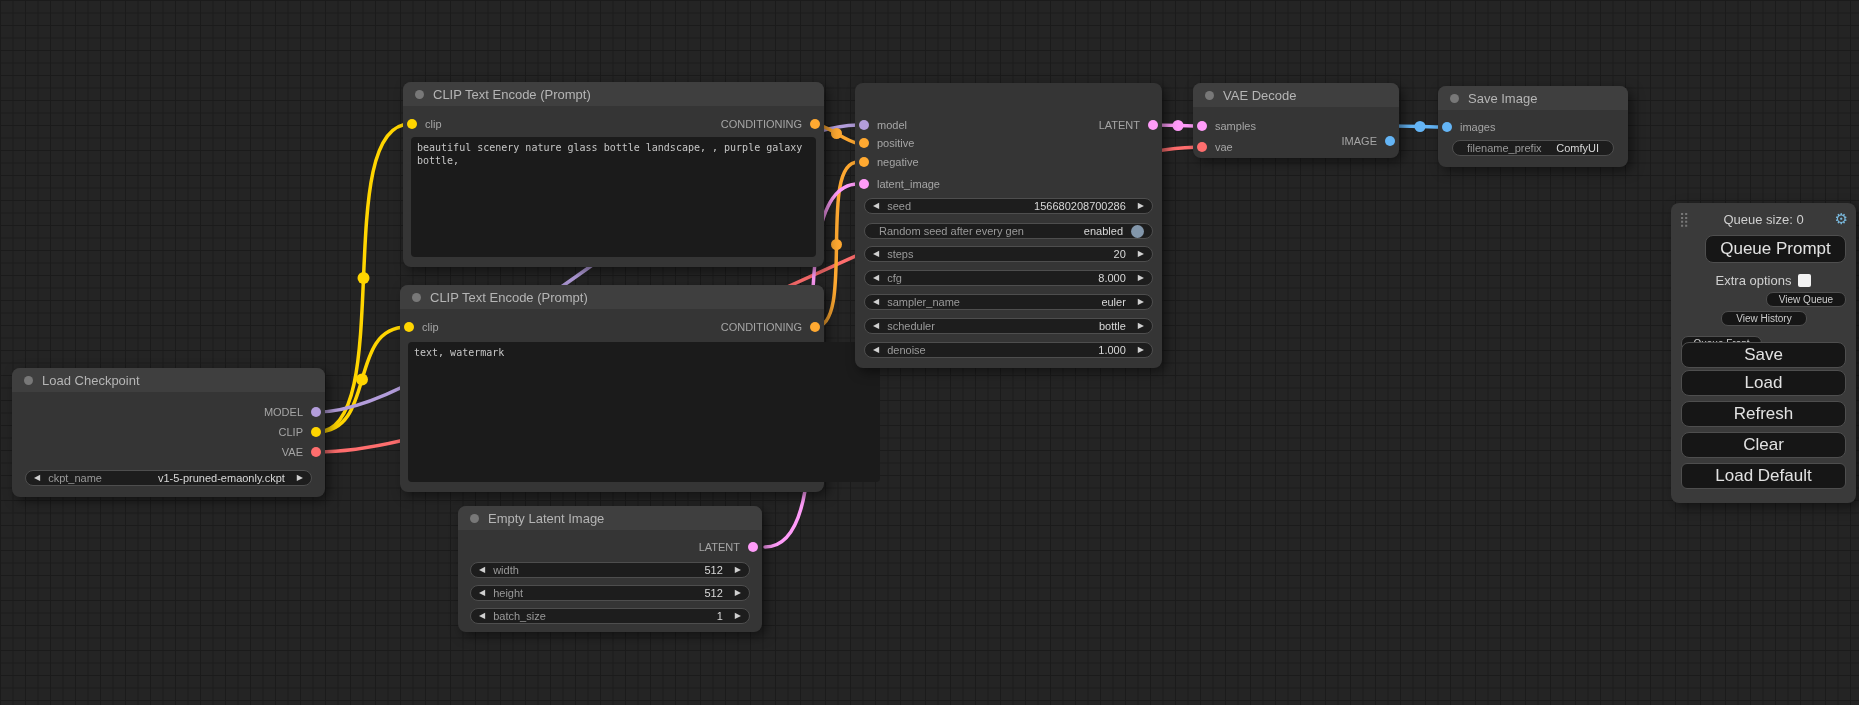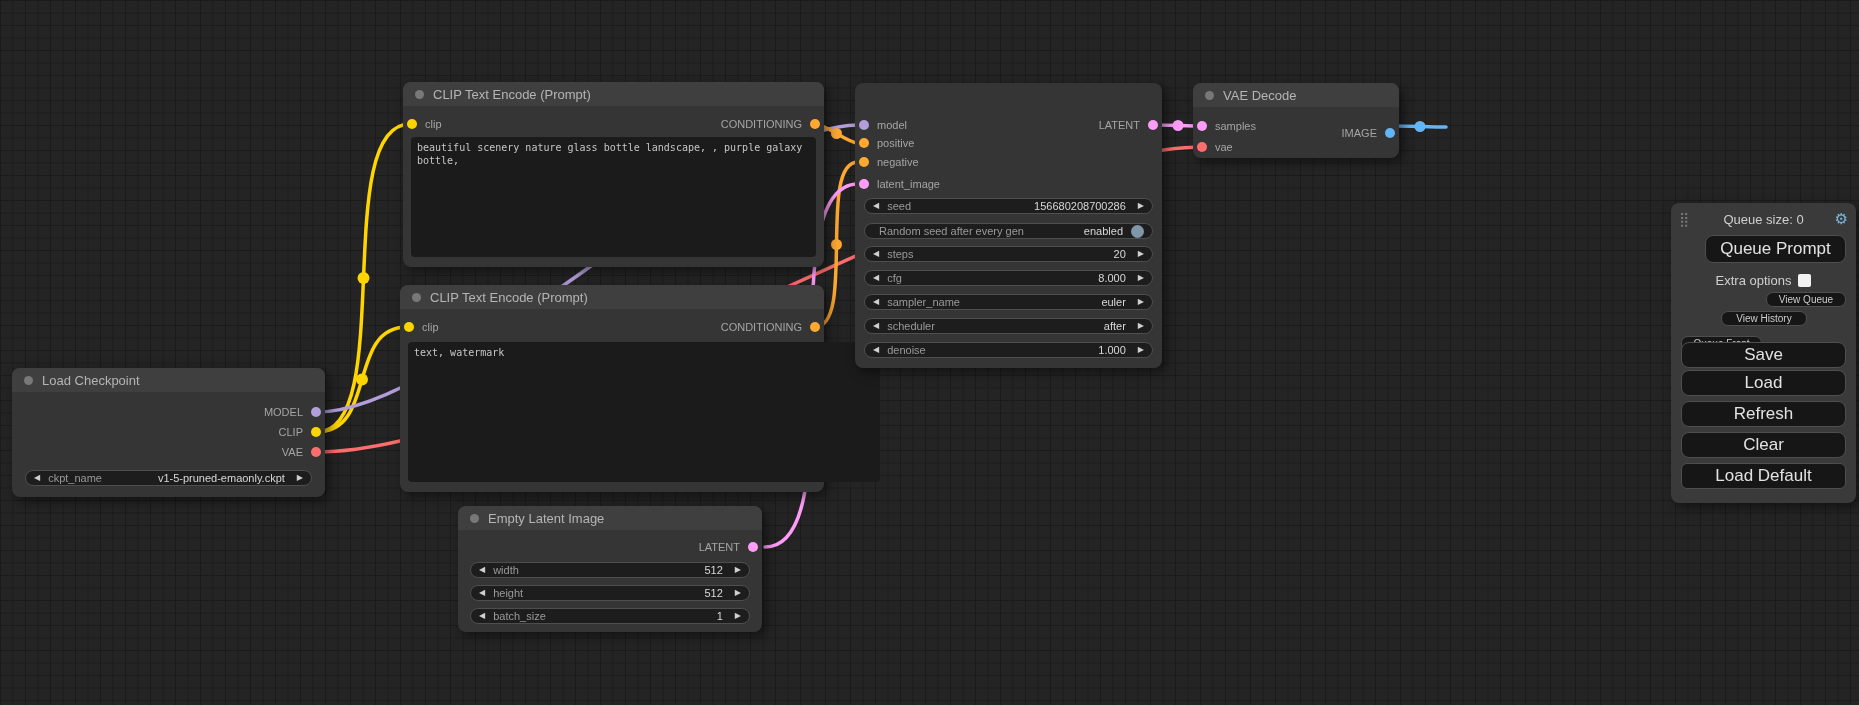--- a/index.html
+++ b/index.html
@@ -209,21 +209,21 @@
     </div>
     <div class="widget" style="left:9px;right:9px;top:211px;">
       <span class="w-arrow">◀</span>
       <span class="w-label">sampler_name</span>
       <span class="w-value">euler</span>
       <span class="w-arrow w-gap">▶</span>
     </div>
     <div class="widget" style="left:9px;right:9px;top:235px;">
       <span class="w-arrow">◀</span>
       <span class="w-label">scheduler</span>
-      <span class="w-value">after</span>
+      <span class="w-value">bottle</span>
       <span class="w-arrow w-gap">▶</span>
     </div>
     <div class="widget" style="left:9px;right:9px;top:259px;">
       <span class="w-arrow">◀</span>
       <span class="w-label">denoise</span>
       <span class="w-value">1.000</span>
       <span class="w-arrow w-gap">▶</span>
     </div>
   </div>
 
@@ -233,26 +233,40 @@
       <span class="title">VAE Decode</span>
     </div>
     <div class="port in" style="top:35px;">
       <span class="pdot" style="background-color: rgb(255, 156, 249);"></span>
       <span class="plabel">samples</span>
     </div>
     <div class="port in" style="top:56px;">
       <span class="pdot" style="background-color: rgb(255, 110, 110);"></span>
       <span class="plabel">vae</span>
     </div>
-    <div class="port out" style="top:42px;padding-left:8px;">
+    <div class="port out" style="top:50px;padding-left:8px;">
       <span class="plabel">IMAGE</span>
       <span class="pdot" style="background-color: rgb(100, 181, 246);"></span>
     </div>
   </div>
 
+  <div class="node" style="left:1438px;top:86px;width:190px;height:81px;">
+    <div class="titlebar">
+      <span class="titledot" style="background-color: rgb(120, 120, 120);"></span>
+      <span class="title">Save Image</span>
+    </div>
+    <div class="port in" style="top:33px;">
+      <span class="pdot" style="background-color: rgb(100, 181, 246);"></span>
+      <span class="plabel">images</span>
+    </div>
+    <div class="widget" style="left:14px;right:14px;top:54px;">
+      <span class="w-label" style="margin-left:6px;">filename_prefix</span>
+      <span class="w-value" style="margin-right:6px;">ComfyUI</span>
+    </div>
+  </div>
 
   <div class="panel">
     <div class="phead">
       <span class="handle">⣿</span>
       <span class="queue-size">Queue size: 0</span>
       <span class="gear" style="color: rgb(121, 184, 220);">⚙</span>
     </div>
     <div class="pbtn" style="left:10px;right:10px;top:32px;height:28px;margin-left:24px;">Queue Prompt</div>
     <div class="extra">
       <span>Extra options</span>

